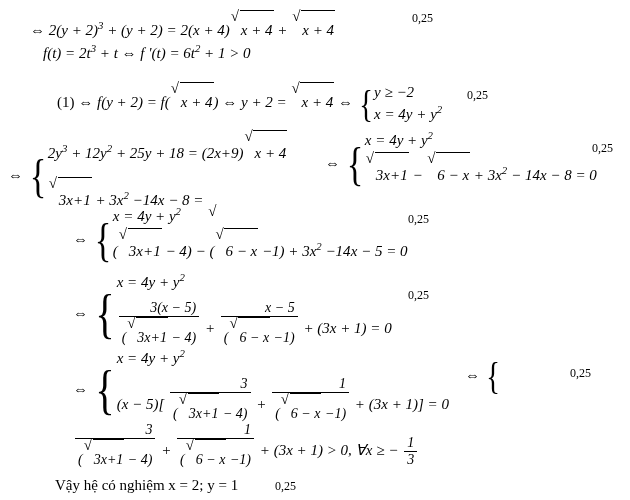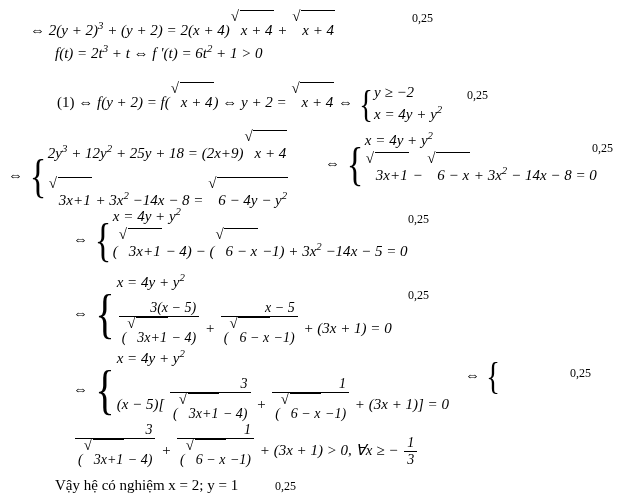--- a/index.html
+++ b/index.html
@@ -104,21 +104,21 @@
 <div class="page">
 
   <div class="line" style="left:30px; top:10px;">
     <span class="op">⇔</span>
     <span class="math">
       2(<i>y</i> + 2)<sup>3</sup> + (<i>y</i> + 2) = 2(<i>x</i> + 4)<span class="sqrt"><span class="rad">√</span><span class="bar"><i>x</i> + 4</span></span> + <span class="sqrt"><span class="rad">√</span><span class="bar"><i>x</i> + 4</span></span>
     </span>
   </div>
   <div class="score" style="left:412px; top:11px;">0,25</div>
 
-  <div class="line" style="left:55px; top:46px;">
+  <div class="line" style="left:43px; top:46px;">
     <span class="math">
       <i>f</i>(<i>t</i>) = 2<i>t</i><sup>3</sup> + <i>t</i> <span class="op">⇔</span> <i>f</i> '(<i>t</i>) = 6<i>t</i><sup>2</sup> + 1 &gt; 0
     </span>
   </div>
 
   <div class="line" style="left:57px; top:82px;">
     <span class="up">(1)</span>
     <span class="op">⇔</span>
     <span class="math">
       <i>f</i>(<i>y</i> + 2) = <i>f</i>(<span class="sqrt"><span class="rad">√</span><span class="bar"><i>x</i> + 4</span></span>) <span class="op">⇔</span> <i>y</i> + 2 = <span class="sqrt"><span class="rad">√</span><span class="bar"><i>x</i> + 4</span></span> <span class="op">⇔</span>
@@ -132,21 +132,21 @@
     </span>
   </div>
   <div class="score" style="left:467px; top:88px;">0,25</div>
 
   <div class="line" style="left:8px; top:130px;">
     <span class="op">⇔</span>
     <span class="sys big">
       <span class="brace">{</span>
       <span class="rows">
         <div class="math">2<i>y</i><sup>3</sup> + 12<i>y</i><sup>2</sup> + 25<i>y</i> + 18 = (2<i>x</i>+9)<span class="sqrt"><span class="rad">√</span><span class="bar"><i>x</i> + 4</span></span></div>
-        <div class="math"><span class="sqrt"><span class="rad">√</span><span class="bar">3<i>x</i>+1</span></span> + 3<i>x</i><sup>2</sup> −14<i>x</i> − 8 = <span class="sqrt"><span class="rad">√</span><span class="bar">6 − 4<i>y</i> − <i>y</i><sup>2</sup></span></span></div>
+        <div class="math"><span class="sqrt"><span class="rad">√</span><span class="bar">3<i>x</i>+1</span></span> + 3<i>x</i><sup>2</sup> −14<i>x</i> − 8 = <span class="sqrt"><span class="rad">√</span></span></div>
       </span>
     </span>
   </div>
   <div class="line" style="left:325px; top:130px;">
     <span class="op">⇔</span>
     <span class="sys big">
       <span class="brace">{</span>
       <span class="rows">
         <div class="math"><i>x</i> = 4<i>y</i> + <i>y</i><sup>2</sup></div>
         <div class="math"><span class="sqrt"><span class="rad">√</span><span class="bar">3<i>x</i>+1</span></span> − <span class="sqrt"><span class="rad">√</span><span class="bar">6 − <i>x</i></span></span> + 3<i>x</i><sup>2</sup> − 14<i>x</i> − 8 = 0</div>

